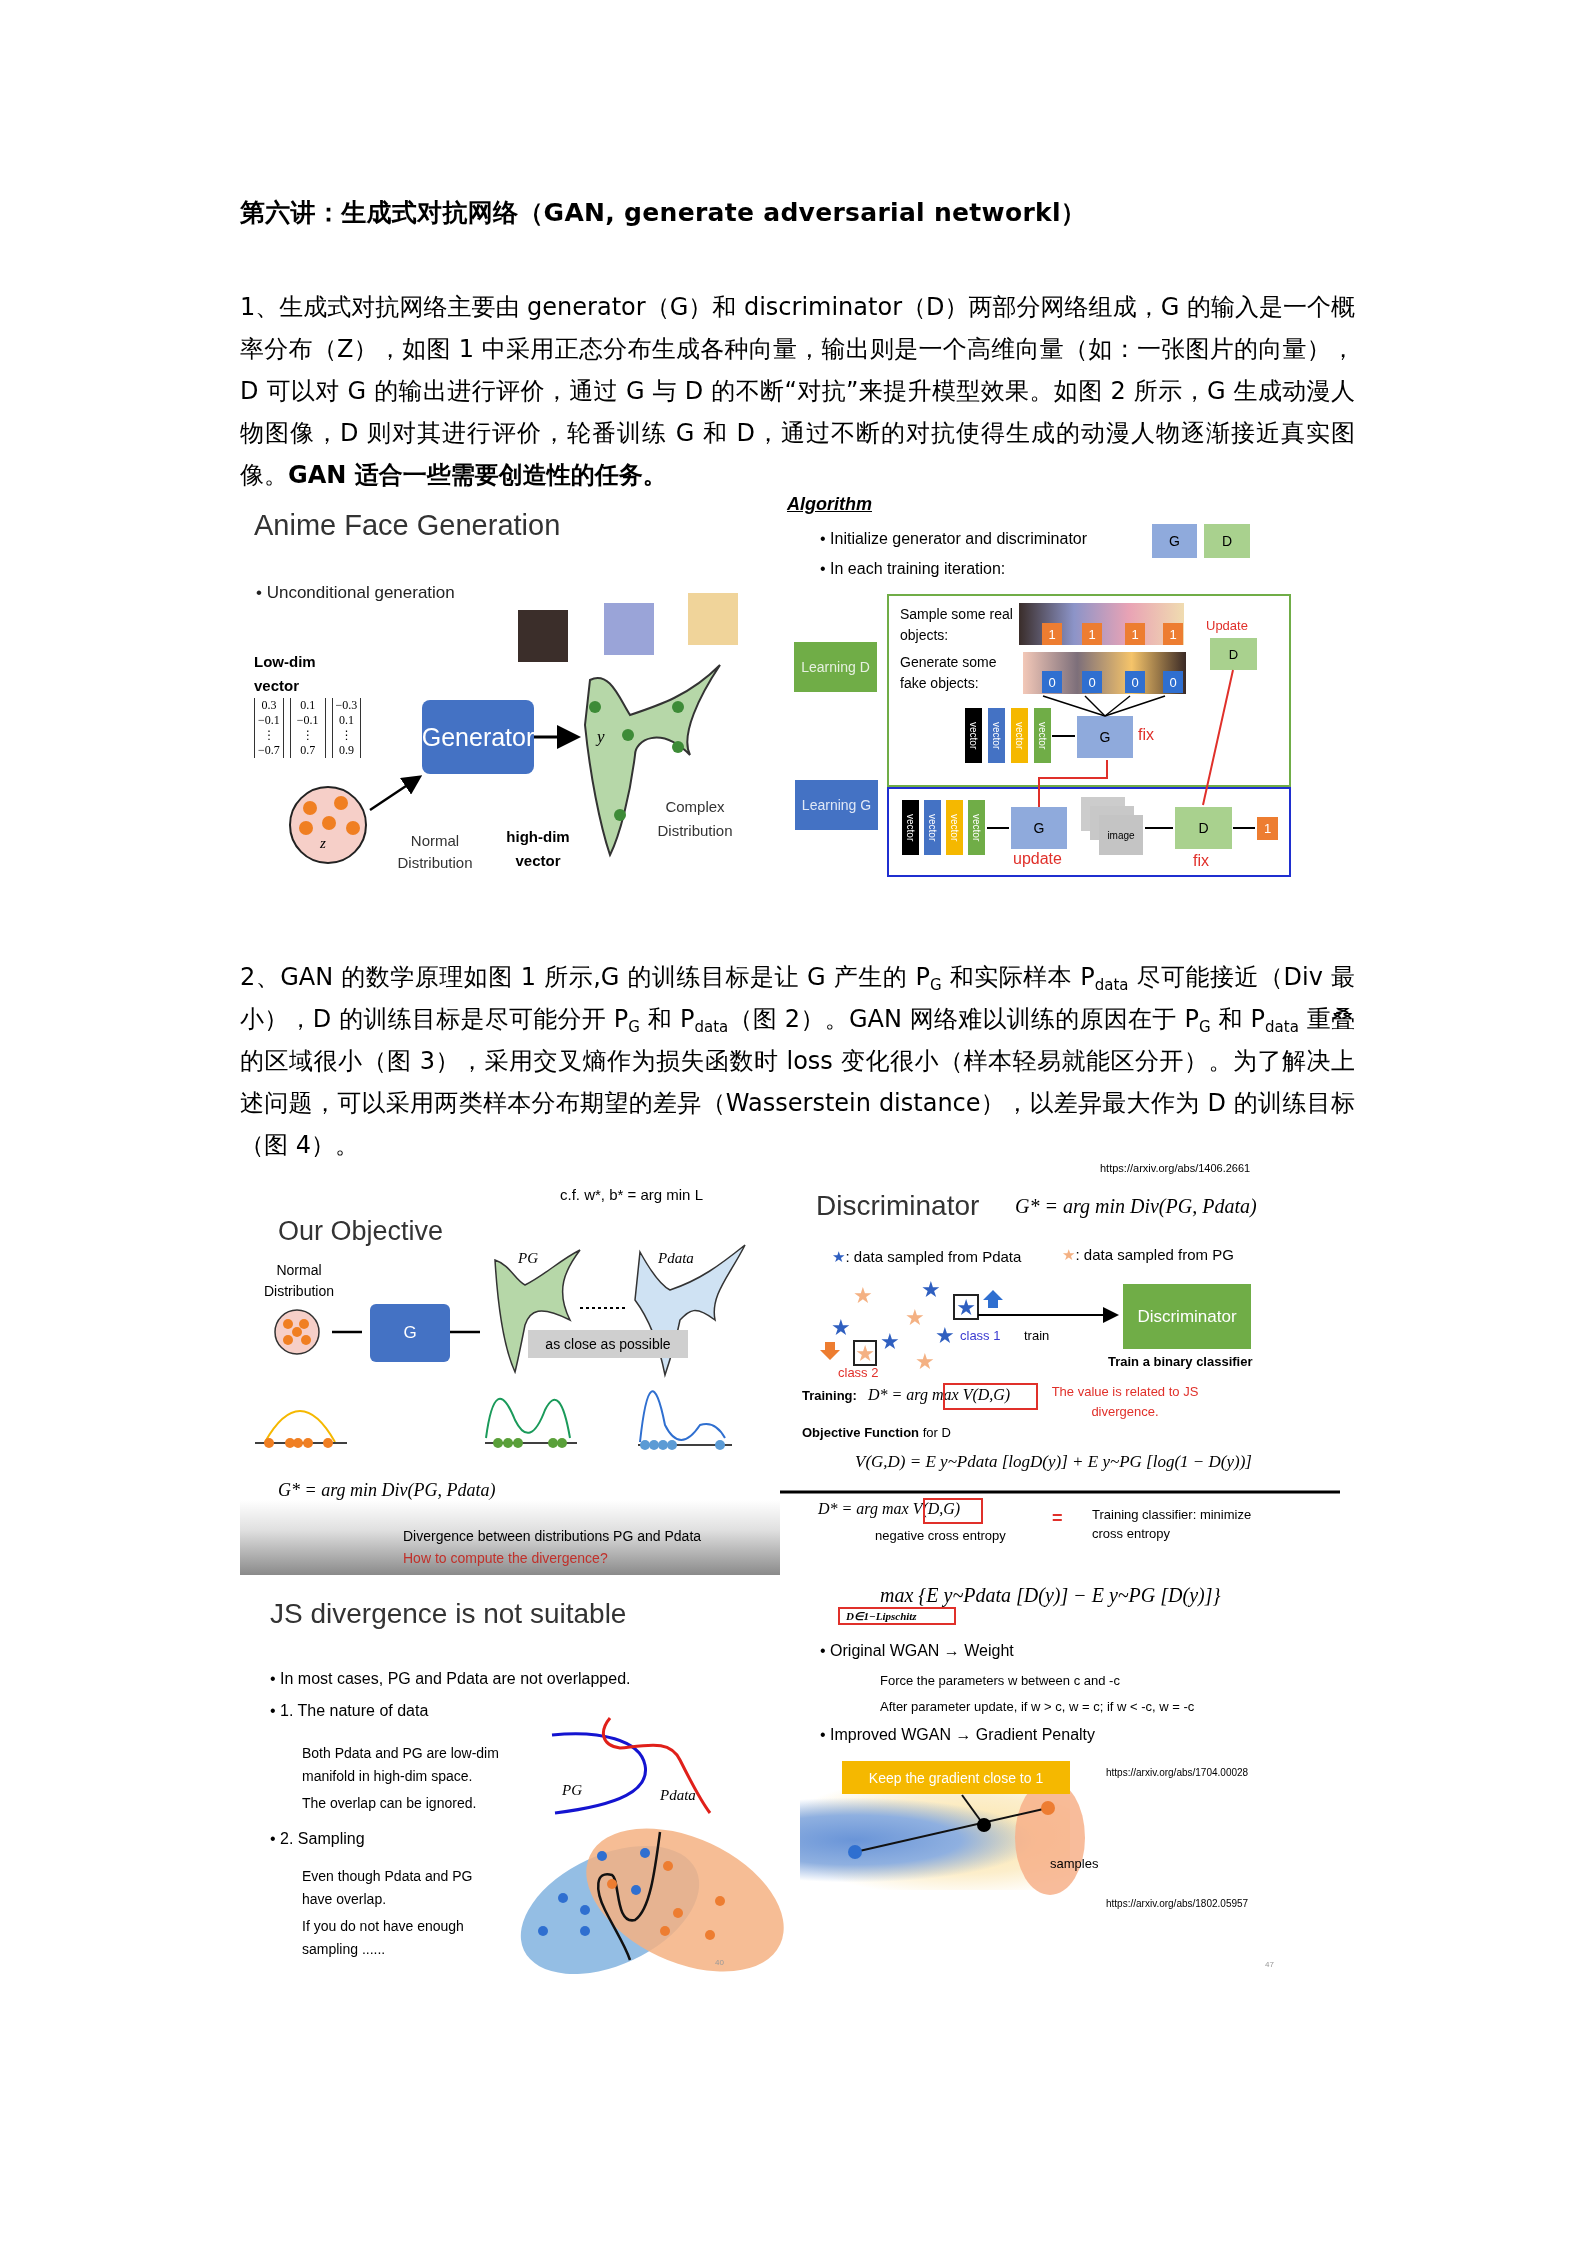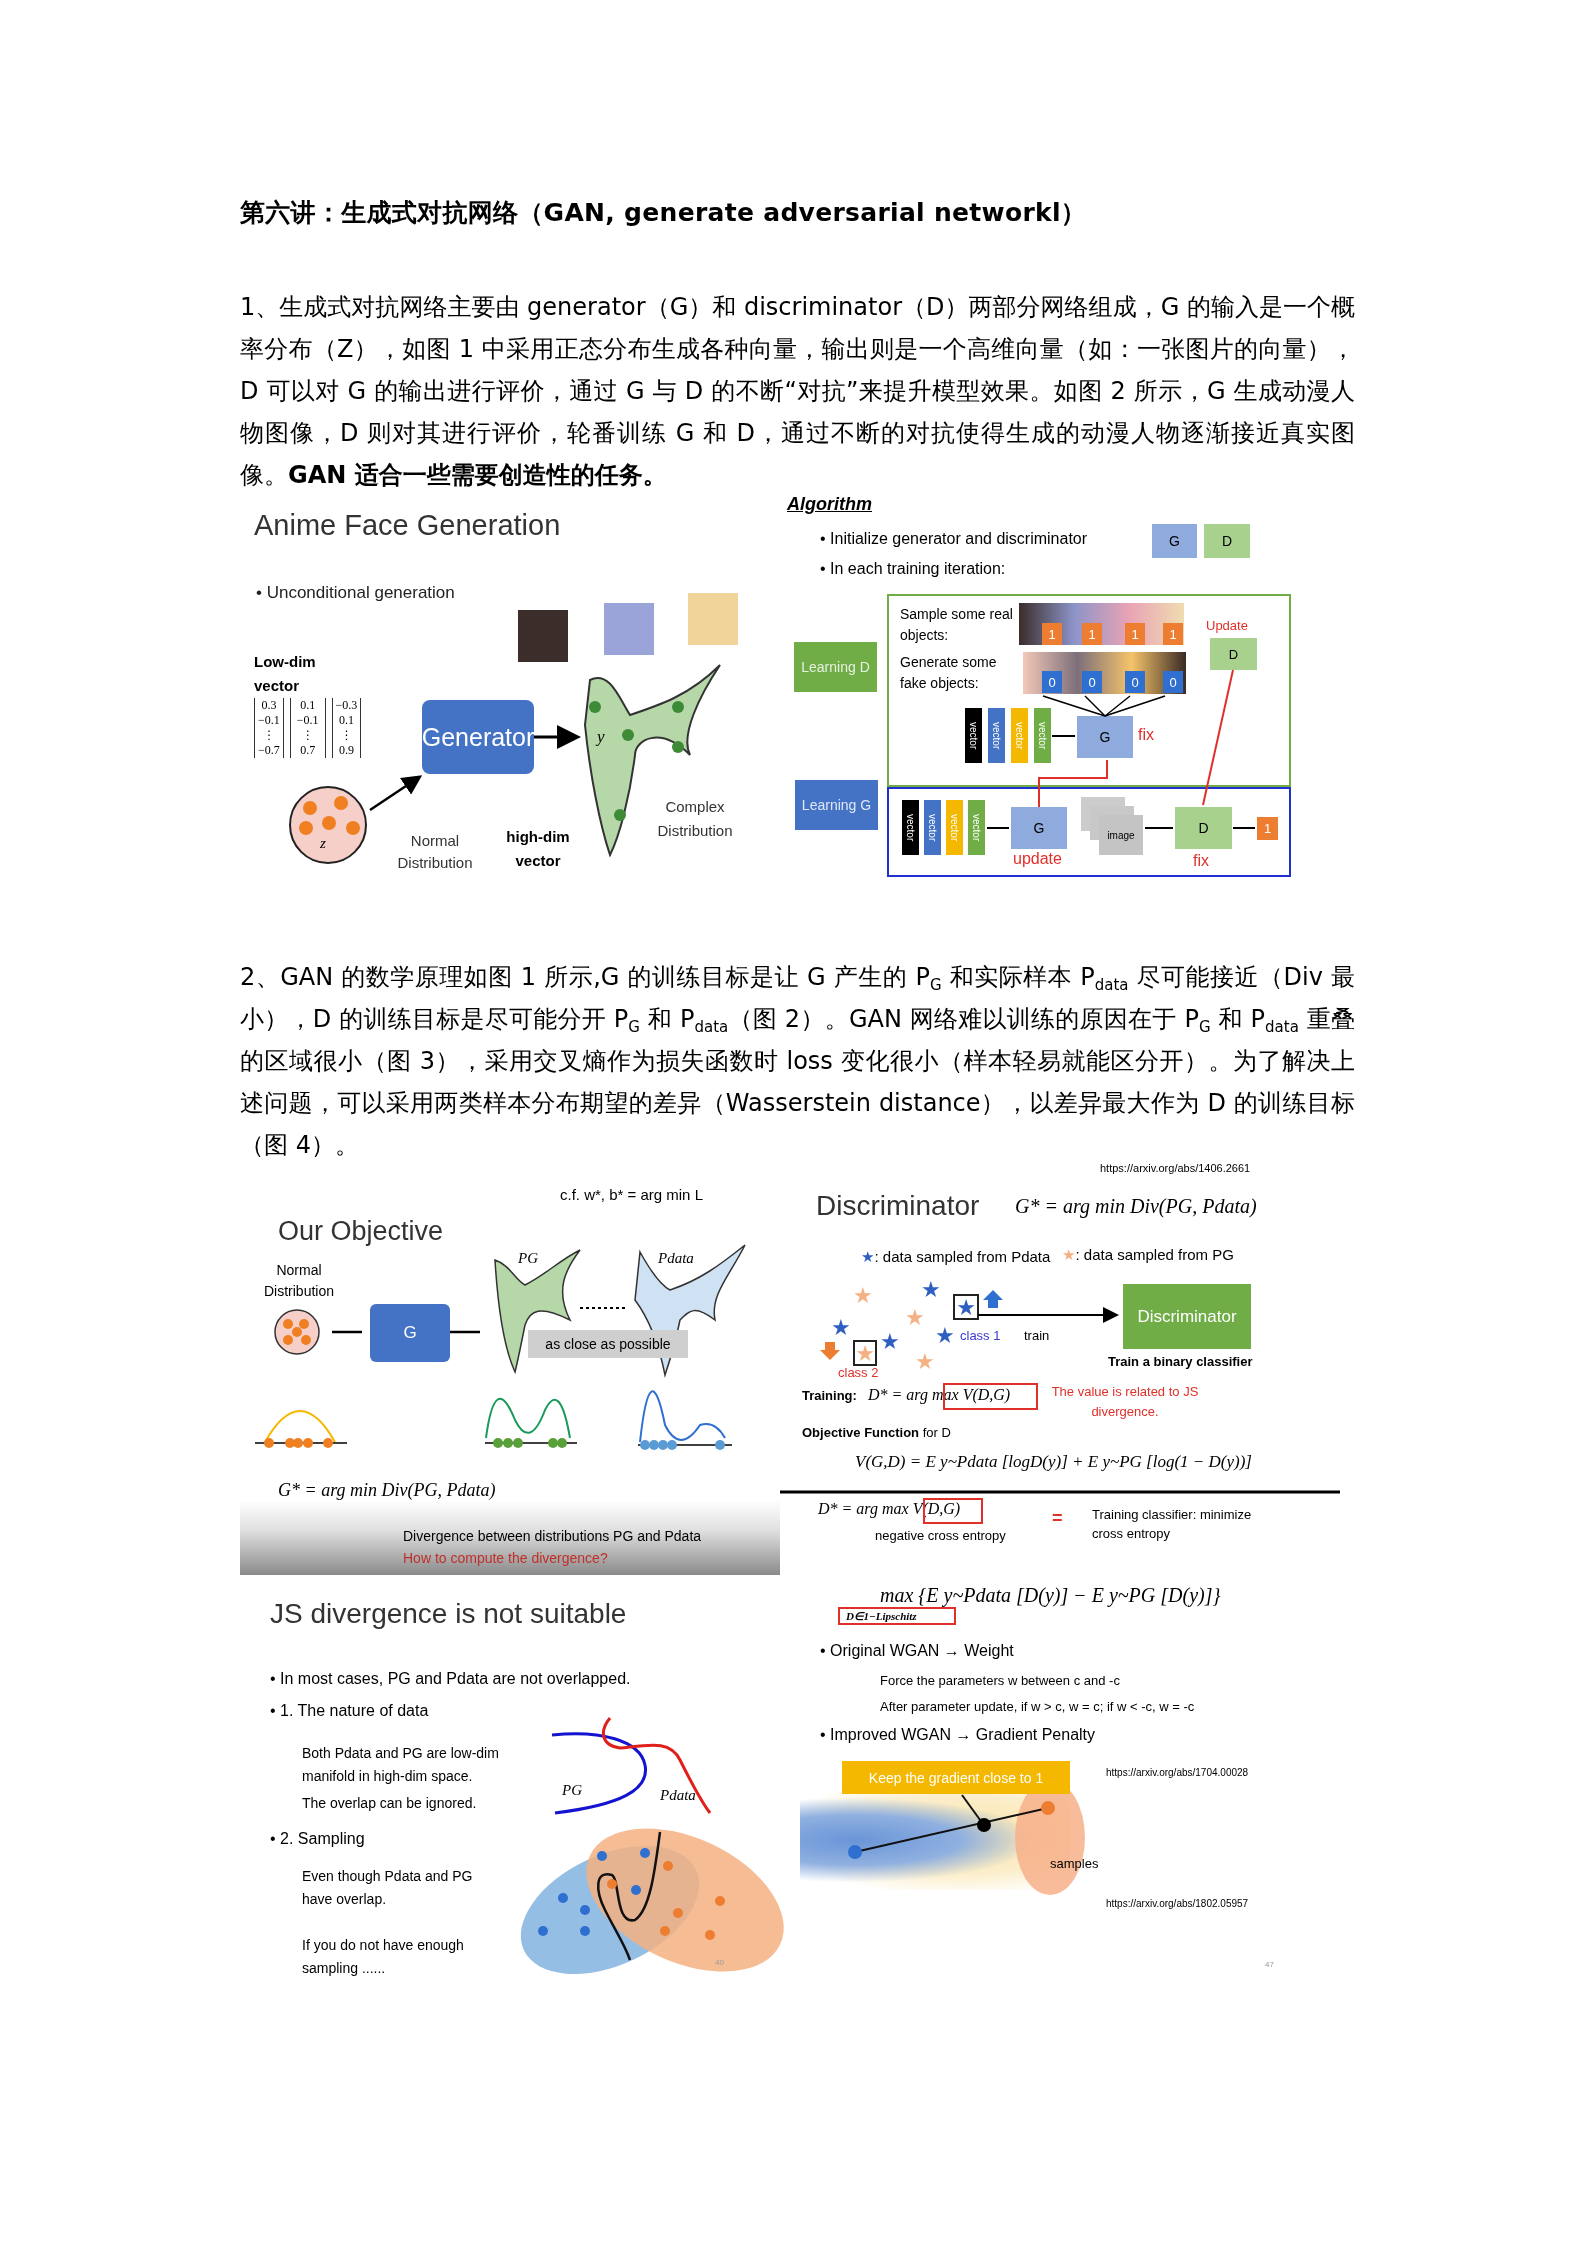--- a/index.html
+++ b/index.html
@@ -199,21 +199,21 @@
   <div class="abs" style="left:0;top:320px;width:540px;height:75px;background:linear-gradient(180deg,#fff 0%,#e0e0e0 40%,#8a8a8a 100%);"></div>
   <div class="abs math" style="left:38px;top:300px;font-size:18px;">G* = arg min Div(PG, Pdata)</div>
   <div class="abs" style="left:163px;top:348px;font-size:14px;">Divergence between distributions PG and Pdata</div>
   <div class="abs" style="left:163px;top:370px;font-size:14px;color:#c0302a;">How to compute the divergence?</div>
 </div>
 
 <div class="slide" id="slide-disc">
   <div class="abs" style="left:320px;top:2px;font-size:11px;">https://arxiv.org/abs/1406.2661</div>
   <div class="abs" style="left:36px;top:30px;font-size:28px;color:#333;">Discriminator</div>
   <div class="abs math" style="left:235px;top:35px;font-size:20px;">G* = arg min Div(PG, Pdata)</div>
-  <div class="abs" style="left:52px;top:88px;font-size:15px;margin-left:29px;"><span style="color:#2f5fc0;">★</span><span>: data sampled from Pdata</span></div>
+  <div class="abs" style="left:52px;top:88px;font-size:15px;"><span style="color:#2f5fc0;">★</span><span>: data sampled from Pdata</span></div>
   <div class="abs" style="left:282px;top:86px;font-size:15px;"><span style="color:#f4b183;">★</span><span>: data sampled from PG</span></div>
   <div class="abs" style="left:55px;top:118px;font-size:22px;line-height:24px;">
     <span class="abs" style="left:18px;top:6px;color:#f4b183;">★</span>
     <span class="abs" style="left:86px;top:0;color:#2f5fc0;">★</span>
     <span class="abs" style="left:70px;top:28px;color:#f4b183;">★</span>
     <span class="abs" style="left:-4px;top:38px;color:#2f5fc0;">★</span>
     <span class="abs" style="left:45px;top:52px;color:#2f5fc0;">★</span>
     <span class="abs" style="left:100px;top:46px;color:#2f5fc0;">★</span>
     <span class="abs" style="left:80px;top:72px;color:#f4b183;">★</span>
     <span class="abs" style="left:118px;top:16px;color:#2f5fc0;border:2px solid #222;width:26px;height:26px;text-align:center;">★</span>
@@ -249,21 +249,21 @@
 </div>
 
 <div class="slide" id="slide-js">
   <div class="abs" style="left:30px;top:18px;font-size:28px;color:#333;">JS divergence is not suitable</div>
   <div class="abs bullet" style="left:30px;top:90px;font-size:16px;">In most cases, PG and Pdata are not overlapped.</div>
   <div class="abs bullet" style="left:30px;top:122px;font-size:16px;">1. The nature of data</div>
   <div class="abs" style="left:62px;top:162px;width:240px;font-size:14px;line-height:23px;">Both Pdata and PG are low-dim manifold in high-dim space.</div>
   <div class="abs" style="left:62px;top:215px;font-size:14px;">The overlap can be ignored.</div>
   <div class="abs bullet" style="left:30px;top:250px;font-size:16px;">2. Sampling</div>
   <div class="abs" style="left:62px;top:285px;width:200px;font-size:14px;line-height:23px;">Even though Pdata and PG have overlap.</div>
-  <div class="abs" style="left:62px;top:335px;width:200px;font-size:14px;line-height:23px;margin-top:19px;">If you do not have enough sampling ......</div>
+  <div class="abs" style="left:62px;top:335px;width:200px;font-size:14px;line-height:23px;">If you do not have enough sampling ......</div>
   <svg class="abs" style="left:0;top:0;" width="560" height="420">
     <path d="M312,155 C360,150 400,160 405,185 C410,210 380,225 315,233" fill="none" stroke="#1414d0" stroke-width="3"></path>
     <path d="M370,138 C360,150 360,165 380,168 C410,165 430,160 440,180 C450,200 460,220 470,233" fill="none" stroke="#e0201a" stroke-width="3"></path>
     <ellipse cx="370" cy="330" rx="95" ry="55" transform="rotate(-25 370 330)" fill="#5b9bd5" opacity="0.65"></ellipse>
     <ellipse cx="445" cy="320" rx="105" ry="62" transform="rotate(25 445 320)" fill="#f4b183" opacity="0.85"></ellipse>
     <path d="M420,252 C415,290 410,330 395,340 C375,345 380,300 372,295 C355,290 355,310 365,330 C375,350 385,365 390,380" fill="none" stroke="#111" stroke-width="2.5"></path>
     <circle cx="362" cy="276" r="5" fill="#2f6fd0"></circle>
       <circle cx="405" cy="273" r="5" fill="#2f6fd0"></circle>
       <circle cx="396" cy="310" r="5" fill="#2f6fd0"></circle>
     <circle cx="323" cy="318" r="5" fill="#2f6fd0"></circle>

